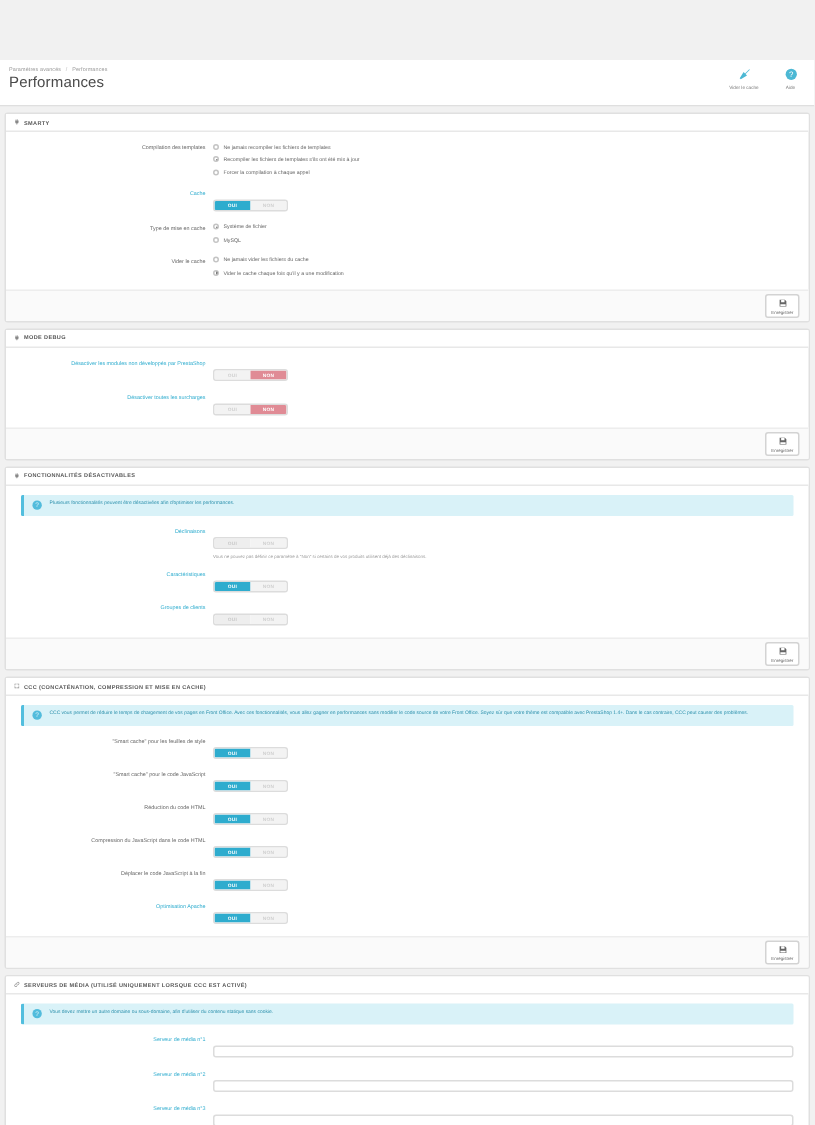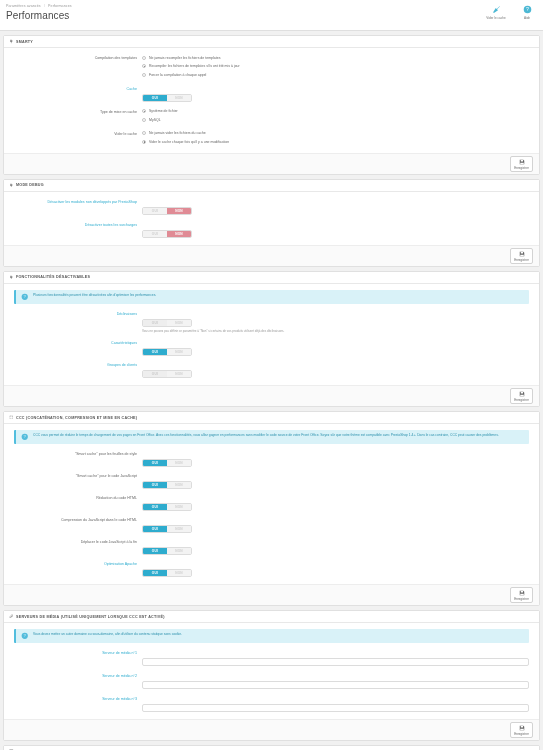--- a/index.html
+++ b/index.html
@@ -4,21 +4,21 @@
 <style>
   * { box-sizing: border-box; }
   html, body {
     margin: 0; padding: 0;
     width: 543px; height: 750px;
     background: #f1f1f1;
     font-family: "Liberation Sans", sans-serif;
     color: #555;
     overflow: hidden;
   }
-  .page { width: 543px; height: 578px; position: relative; background:#f1f1f1; }
+  .page { width: 543px; height: 578px; position: relative; background:#f1f1f1;margin-top:40px; }
 
   
   .topbar { background:#fff; padding:3px 6px 0 6px; height:31px; position:relative; border-bottom:1px solid #dfdfdf;}
   .breadcrumb { font-size:3.6px; color:#999; letter-spacing:.1px; line-height:6px; }
   .breadcrumb .sep { margin:0 2px; color:#bbb; }
   .page-title { font-size:10px; color:#4a4a4a; font-weight:400; margin-top:1px; letter-spacing:.1px;}
   .toolbar { position:absolute; right:3px; top:4px; display:flex; gap:5px; }
   .tool-btn { width:26px; display:flex; flex-direction:column; align-items:center; cursor:pointer; }
   .tool-ico { height:11px; display:flex; align-items:center; justify-content:center; }
   .tool-lbl { font-size:3.1px; color:#777; margin-top:1px; white-space:nowrap; text-align:center; line-height:4px;}

